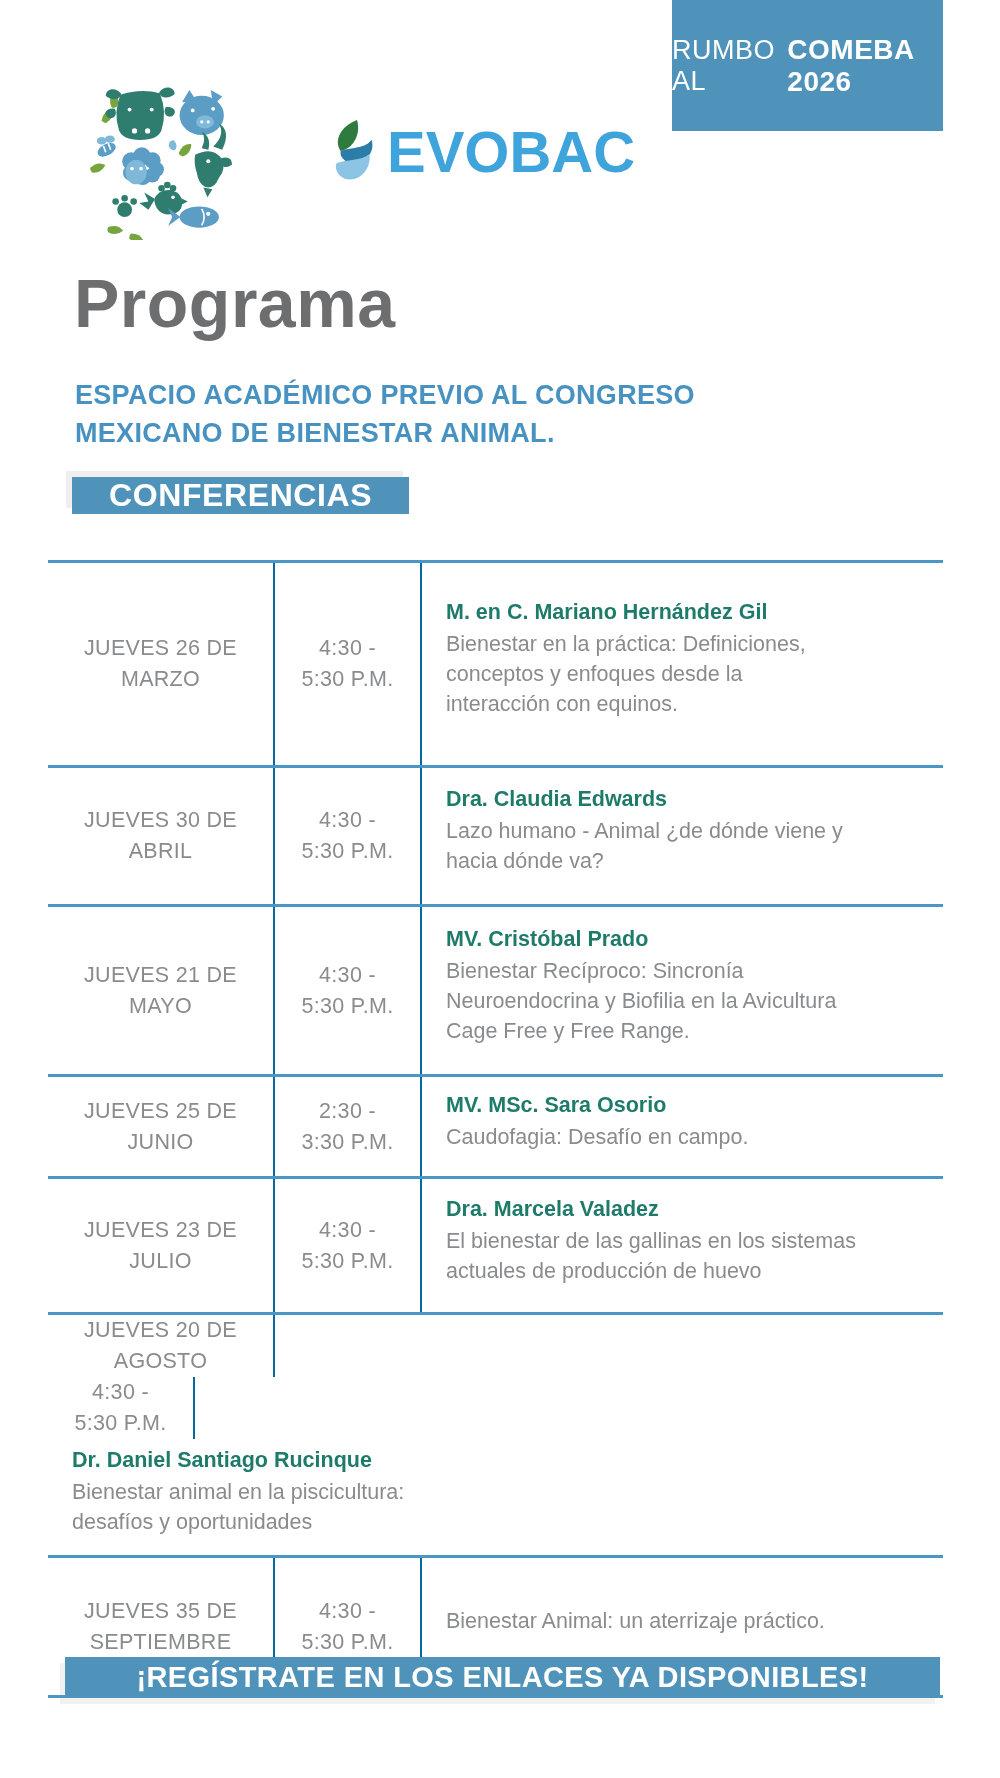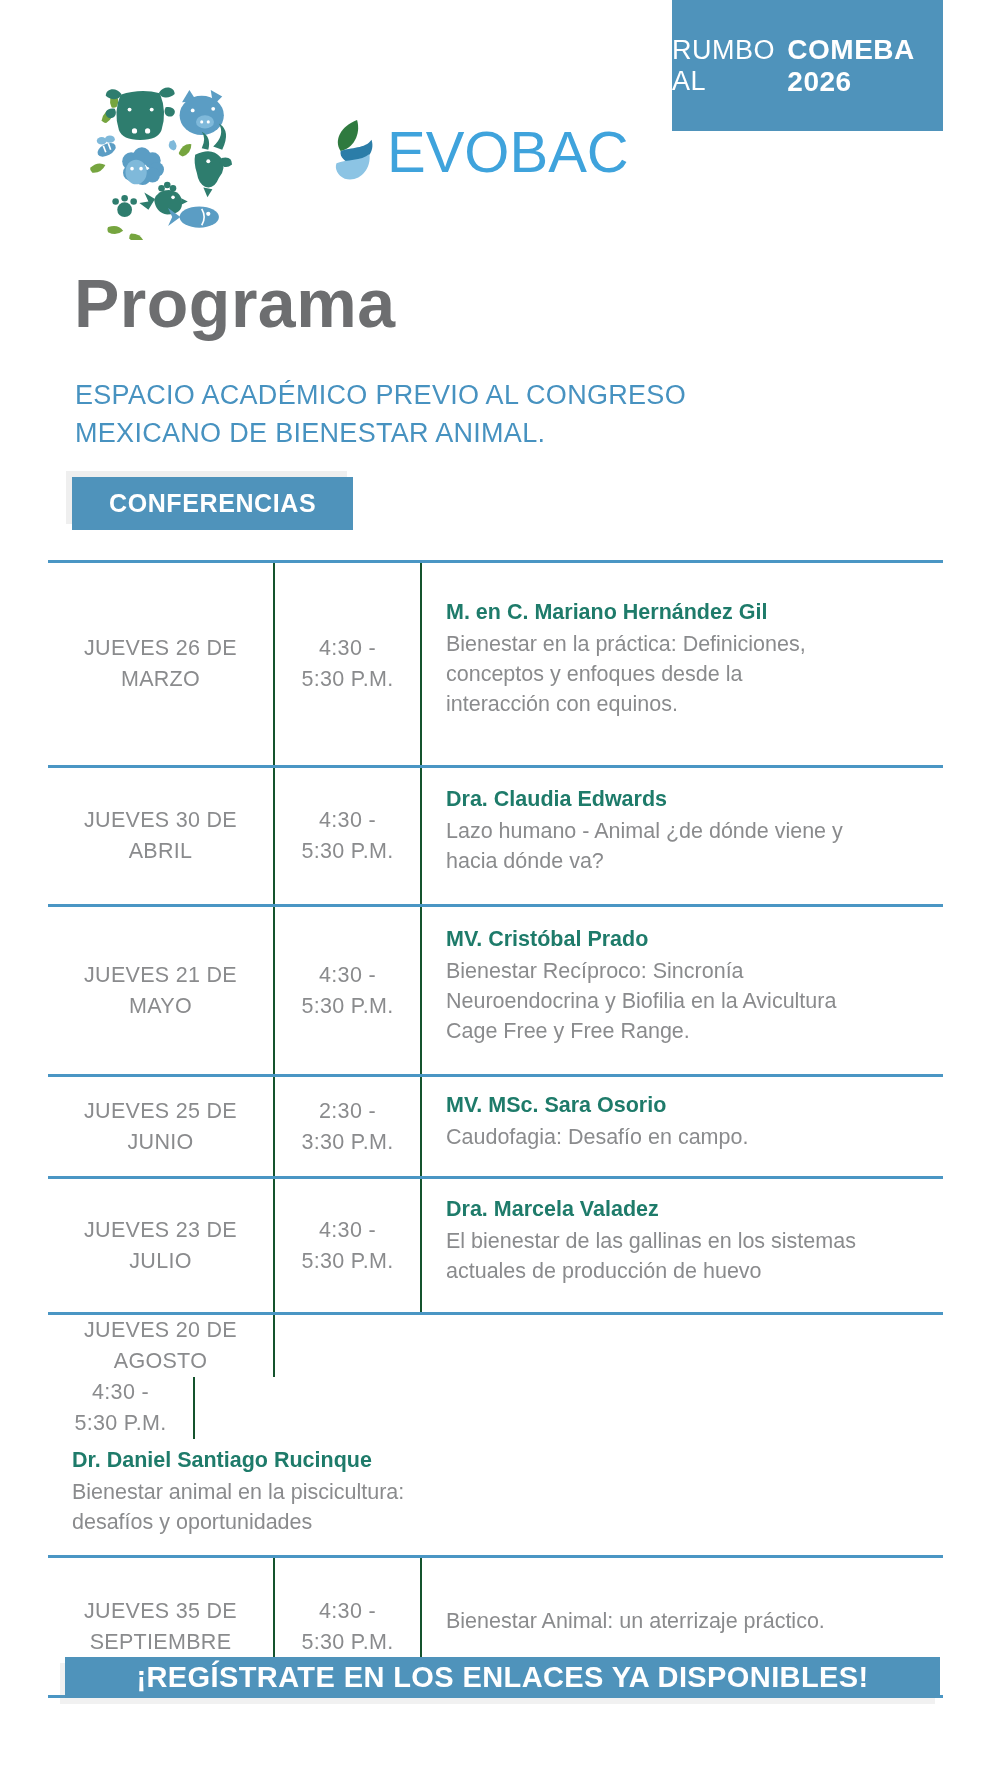--- a/index.html
+++ b/index.html
@@ -12,57 +12,57 @@
     background:var(--primary-blue,#4f93bb);color:#fff;
     display:flex;align-items:center;justify-content:center;gap:3px;
   }
   .badge .l1{font-size:27px;font-weight:400;letter-spacing:.5px;}
   .badge .l2{font-size:28px;font-weight:700;letter-spacing:.5px;}
 
   .animal-logo{position:absolute;left:82px;top:76px;width:164px;height:164px;}
   .evobac{position:absolute;left:326px;top:118px;display:flex;align-items:center;}
   .evobac svg{width:56px;height:68px;}
   .evobac .word{
-    font-size:58px;font-weight:400;color:var(--evobac-blue,#3fa3dc);
+    font-size:58px;font-weight:700;color:var(--evobac-blue,#3fa3dc);
     letter-spacing:0;margin-left:5px;line-height:68px;
   }
 
   .title{
     position:absolute;left:74px;top:268px;font-size:68px;line-height:70px;
     font-weight:700;color:var(--title-gray,#6d6e70);letter-spacing:.5px;
   }
   .subtitle{
     position:absolute;left:75px;top:376px;font-size:27px;line-height:38px;
-    font-weight:400;color:var(--subtitle-blue,#4792c0);white-space:pre-line;letter-spacing:.3px;
+    font-weight:700;color:var(--subtitle-blue,#4792c0);white-space:pre-line;letter-spacing:.3px;
   }
   .conferencias{
     position:absolute;left:72px;top:477px;background:var(--primary-blue,#4f93bb);
-    color:#fff;font-size:25px;font-weight:700;letter-spacing:.6px;
-    padding:12px 37px;box-shadow:-6px -6px 0 rgba(140,140,140,.14);
+    color:#fff;font-size:32px;font-weight:700;letter-spacing:.6px;
+    padding:0 37px;box-shadow:-6px -6px 0 rgba(140,140,140,.14);
   }
 
   .table{
     position:absolute;left:48px;top:560px;width:895px;box-sizing:border-box;
     border-top:3px solid var(--table-line-blue,#4a96c4);
     border-bottom:3px solid var(--table-line-blue,#4a96c4);
   }
   .t-row{display:flex;border-bottom:3px solid var(--table-line-blue,#4a96c4);box-sizing:border-box;}
   .t-row:last-child{border-bottom:none;}
   .t-row:nth-child(1){min-height:205px;}
   .t-row:nth-child(2){min-height:139px;}
   .t-row:nth-child(3){min-height:170px;}
   .t-row:nth-child(4){min-height:102px;}
   .t-row:nth-child(5){min-height:136px;}
   .t-row:nth-child(6){min-height:136px;flex-direction:column;}
   .t-row:nth-child(7){min-height:137px;}
   .cell{display:flex;align-items:center;justify-content:center;box-sizing:border-box;}
   .date,.time{
     color:var(--body-gray,#8a8b8d);font-size:21.5px;line-height:31px;text-align:center;
     white-space:pre-line;letter-spacing:.3px;
-    border-right:2px solid #14532d;
+    border-right:2px solid #0369a1;
   }
   .date{width:227px;}
   .time{width:147px;}
   .info{flex:1;flex-direction:column;align-items:flex-start;justify-content:center;padding:6px 8px 18px 24px;}
   .speaker{
     color:var(--speaker-teal,#1e7b6a);font-weight:700;font-size:21.5px;line-height:30px;
     white-space:pre-line;margin-bottom:2px;
   }
   .topic{color:var(--body-gray,#8a8b8d);font-size:21.5px;line-height:30px;white-space:pre-line;}
 

